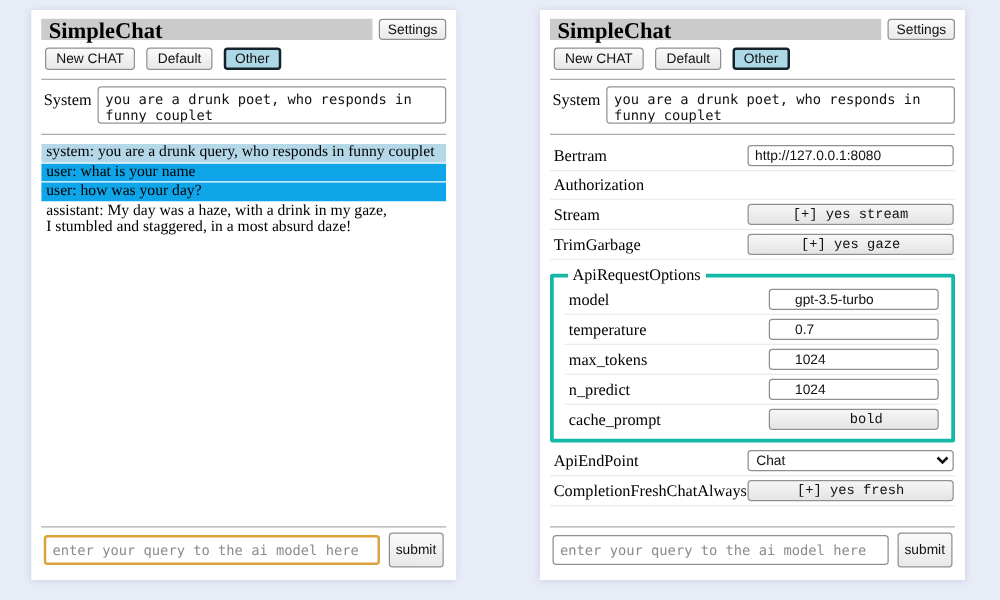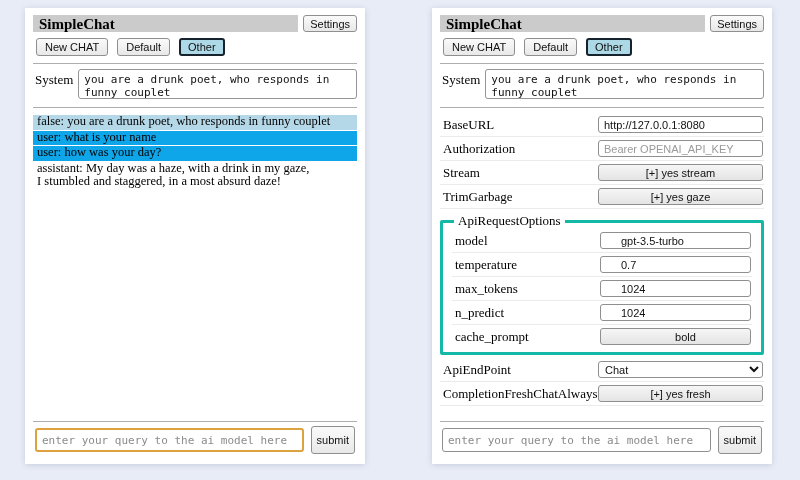--- a/index.html
+++ b/index.html
@@ -24,21 +24,21 @@
   }
   #left-panel  { left: 25px; }
   #right-panel { left: 432px; }
 
   
   .header-row { display: flex; gap: 5px; align-items: stretch; }
   .titlebar {
     flex: 1;
     background: #cbcbcb;
     font-weight: bold;
-    font-size: 15px;
+    font-size: 18px;
     padding: 2px 6px 1px 6px;
     line-height: 14px;
   }
   .btn {
     font-family: "Liberation Sans", sans-serif;
     font-size: 11px;
     background: linear-gradient(#fafafa, #e8e8e8);
     border: 1px solid #8f8f8f;
     border-radius: 3px;
     color: #111;
@@ -118,40 +118,41 @@
   }
   input.ctl::placeholder { color: #9a9a9a; }
   button.ctl {
     background: linear-gradient(#f6f6f6, #e4e4e4);
     border: 1px solid #8f8f8f;
     border-radius: 3px;
     color: #111;
     cursor: pointer;
     text-align: center;
     padding: 0;
+    font-family: Liberation Mono, monospace;
   }
   select.ctl {
     border: 1px solid #8f8f8f;
     border-radius: 3px;
     background: #fff;
     color: #111;
     padding: 0 2px;
   }
   fieldset.api-options {
     border: 3px solid #14b8a6;
     border-radius: 2px;
     margin: 4px 0 3px 0;
     padding: 0 9px 4px 9px;
   }
   fieldset.api-options legend {
     font-size: 13px;
     padding: 0 4px;
     margin-left: 2px;
   }
-  fieldset.api-options .ctl { width: 151px; padding-left: 20px; }
+  fieldset.api-options .ctl { width: 136px; padding-left: 20px; }
   fieldset.api-options .setting-row:last-child { border-bottom: none; }
 
   
   .query-section { margin-top: auto; }
   .query-row { display: flex; gap: 7px; align-items: center; margin: 3px 2px 4px 2px; }
   .query-input {
     flex: 1;
     height: 24px;
     font-family: "DejaVu Sans Mono", monospace;
     font-size: 11px;
@@ -183,21 +184,21 @@
   <hr class="divider">
 
   <div class="system-row">
     <span class="system-label">System</span>
     <textarea class="system-textarea" style="">you are a drunk poet, who responds in funny couplet</textarea>
   </div>
 
   <hr class="divider">
 
   <div class="chat-log">
-    <div class="msg system">false: you are a drunk poet, who responds in funny couplet</div>
+    <div class="msg system">system: you are a drunk query, who responds in funny couplet</div>
     <div class="msg user">user: what is your name</div>
     <div class="msg user">user: how was your day?</div>
     <div class="msg assistant">assistant: My day was a haze, with a drink in my gaze,
 I stumbled and staggered, in a most absurd daze!</div>
   </div>
 
   <div class="query-section">
     <hr class="divider">
     <div class="query-row">
       <input class="query-input focused" placeholder="enter your query to the ai model here" style="">
@@ -224,27 +225,26 @@
   <div class="system-row">
     <span class="system-label">System</span>
     <textarea class="system-textarea" style="">you are a drunk poet, who responds in funny couplet</textarea>
   </div>
 
   <hr class="divider">
 
   <div class="settings-area">
 
     <div class="setting-row">
-      <span class="setting-label">BaseURL</span>
+      <span class="setting-label">Bertram</span>
       <input class="ctl" value="http://127.0.0.1:8080" style="">
     </div>
 
     <div class="setting-row">
       <span class="setting-label">Authorization</span>
-      <input class="ctl" placeholder="Bearer OPENAI_API_KEY" style="">
     </div>
 
     <div class="setting-row">
       <span class="setting-label">Stream</span>
       <button class="ctl">[+] yes stream</button>
     </div>
 
     <div class="setting-row">
       <span class="setting-label">TrimGarbage</span>
       <button class="ctl">[+] yes gaze</button>

